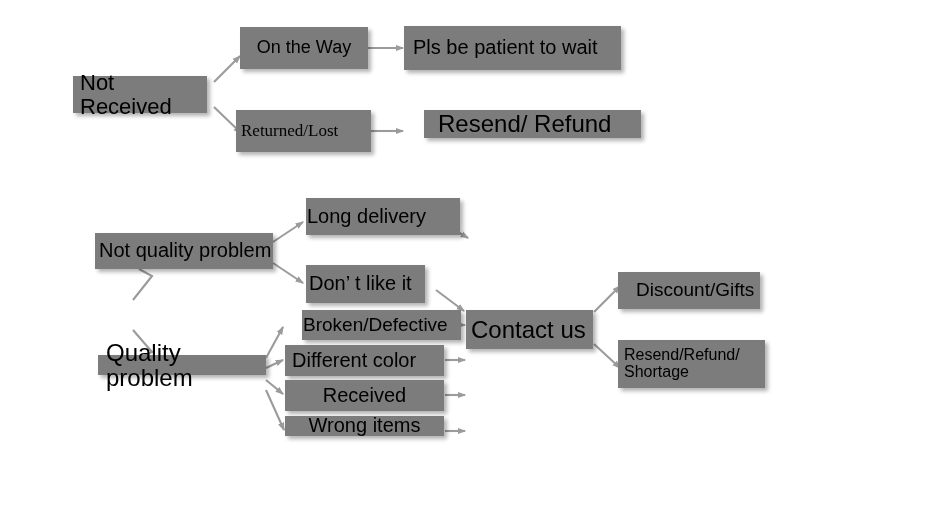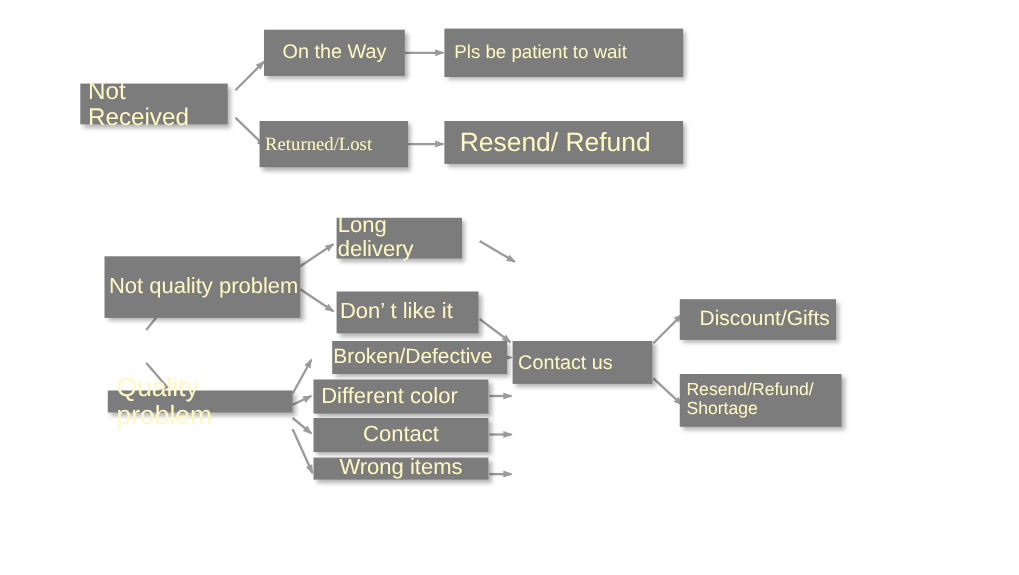--- a/index.html
+++ b/index.html
@@ -21,21 +21,21 @@
     position: absolute;
     left: 0; top: 0;
     width: 926px;
     height: 523px;
     pointer-events: none;
   }
   .node {
     position: absolute;
     box-sizing: border-box;
     background: #7c7c7c;
-    color: #fef9c3;
+    color: #000000;
     display: flex;
     align-items: center;
     box-shadow: 3px 3px 4px rgba(0,0,0,0.30);
     line-height: 1.06;
     white-space: pre-line;
     z-index: 2;
   }
   .node.ctr { justify-content: center; }
   .node.left { justify-content: flex-start; }
   .node span { display: block; }
@@ -84,66 +84,66 @@
   </svg>
 
   <div class="node left" style="left:73px; top:76px; width:134px; height:37px; padding-left:7px; font-size:22px;">
     <span>Not Received</span>
   </div>
 
   <div class="node ctr" style="left:240px; top:27px; width:128px; height:42px; font-size:18px;">
     <span>On the Way</span>
   </div>
 
-  <div class="node left" style="left:404px; top:26px; width:217px; height:44px; padding-left:9px; font-size:17px;">
+  <div class="node left" style="left:404px; top:26px; width:217px; height:44px; padding-left:9px; font-size:20px;">
     <span>Pls be patient to wait</span>
   </div>
 
   <div class="node left" style="left:236px; top:110px; width:135px; height:42px; padding-left:5px; font-size:17px;font-family:Liberation Serif, serif;">
     <span>Returned/Lost</span>
   </div>
 
-  <div class="node left" style="left:404px; top:110px; width:217px; height:39px; padding-left:14px; font-size:24px;">
+  <div class="node left" style="left:424px; top:110px; width:217px; height:28px; padding-left:14px; font-size:24px;">
     <span>Resend/ Refund</span>
   </div>
 
 
-  <div class="node left" style="left:95px; top:233px; width:178px; height:56px; padding-left:4px; font-size:20px;">
+  <div class="node left" style="left:95px; top:233px; width:178px; height:36px; padding-left:4px; font-size:20px;">
     <span>Not quality problem</span>
   </div>
 
   <div class="node left" style="left:98px; top:355px; width:168px; height:20px; padding-left:8px; font-size:24px;">
     <span>Quality problem</span>
   </div>
 
-  <div class="node left" style="left:306px; top:198px; width:114px; height:37px; padding-left:1px; font-size:20px;">
+  <div class="node left" style="left:306px; top:198px; width:154px; height:37px; padding-left:1px; font-size:20px;">
     <span>Long delivery</span>
   </div>
 
-  <div class="node left" style="left:306px; top:265px; width:129px; height:38px; padding-left:3px; font-size:20px;">
+  <div class="node left" style="left:306px; top:265px; width:119px; height:38px; padding-left:3px; font-size:20px;">
     <span>Don’  t like it</span>
   </div>
 
   <div class="node left" style="left:285px; top:310px; width:159px; height:30px; padding-left:1px; font-size:19px;margin-left:17px;">
     <span>Broken/Defective</span>
   </div>
 
   <div class="node left" style="left:285px; top:345px; width:159px; height:31px; padding-left:7px; font-size:20px;text-align:right;">
     <span>Different color</span>
   </div>
 
   <div class="node ctr" style="left:285px; top:380px; width:159px; height:31px; font-size:20px;">
-    <span>Contact</span>
+    <span>Received</span>
   </div>
 
   <div class="node ctr" style="left:285px; top:416px; width:159px; height:20px; font-size:20px;">
     <span>Wrong items</span>
   </div>
 
-  <div class="node left" style="left:466px; top:310px; width:127px; height:39px; padding-left:5px; font-size:18px;">
+  <div class="node left" style="left:466px; top:310px; width:127px; height:39px; padding-left:5px; font-size:24px;">
     <span>Contact us</span>
   </div>
 
   <div class="node left" style="left:618px; top:272px; width:142px; height:37px; padding-left:18px; font-size:19px;">
     <span>Discount/Gifts</span>
   </div>
 
   <div class="node left" style="left:618px; top:340px; width:147px; height:48px; padding-left:6px; font-size:16px;">
     <span>Resend/Refund/
 Shortage</span>

